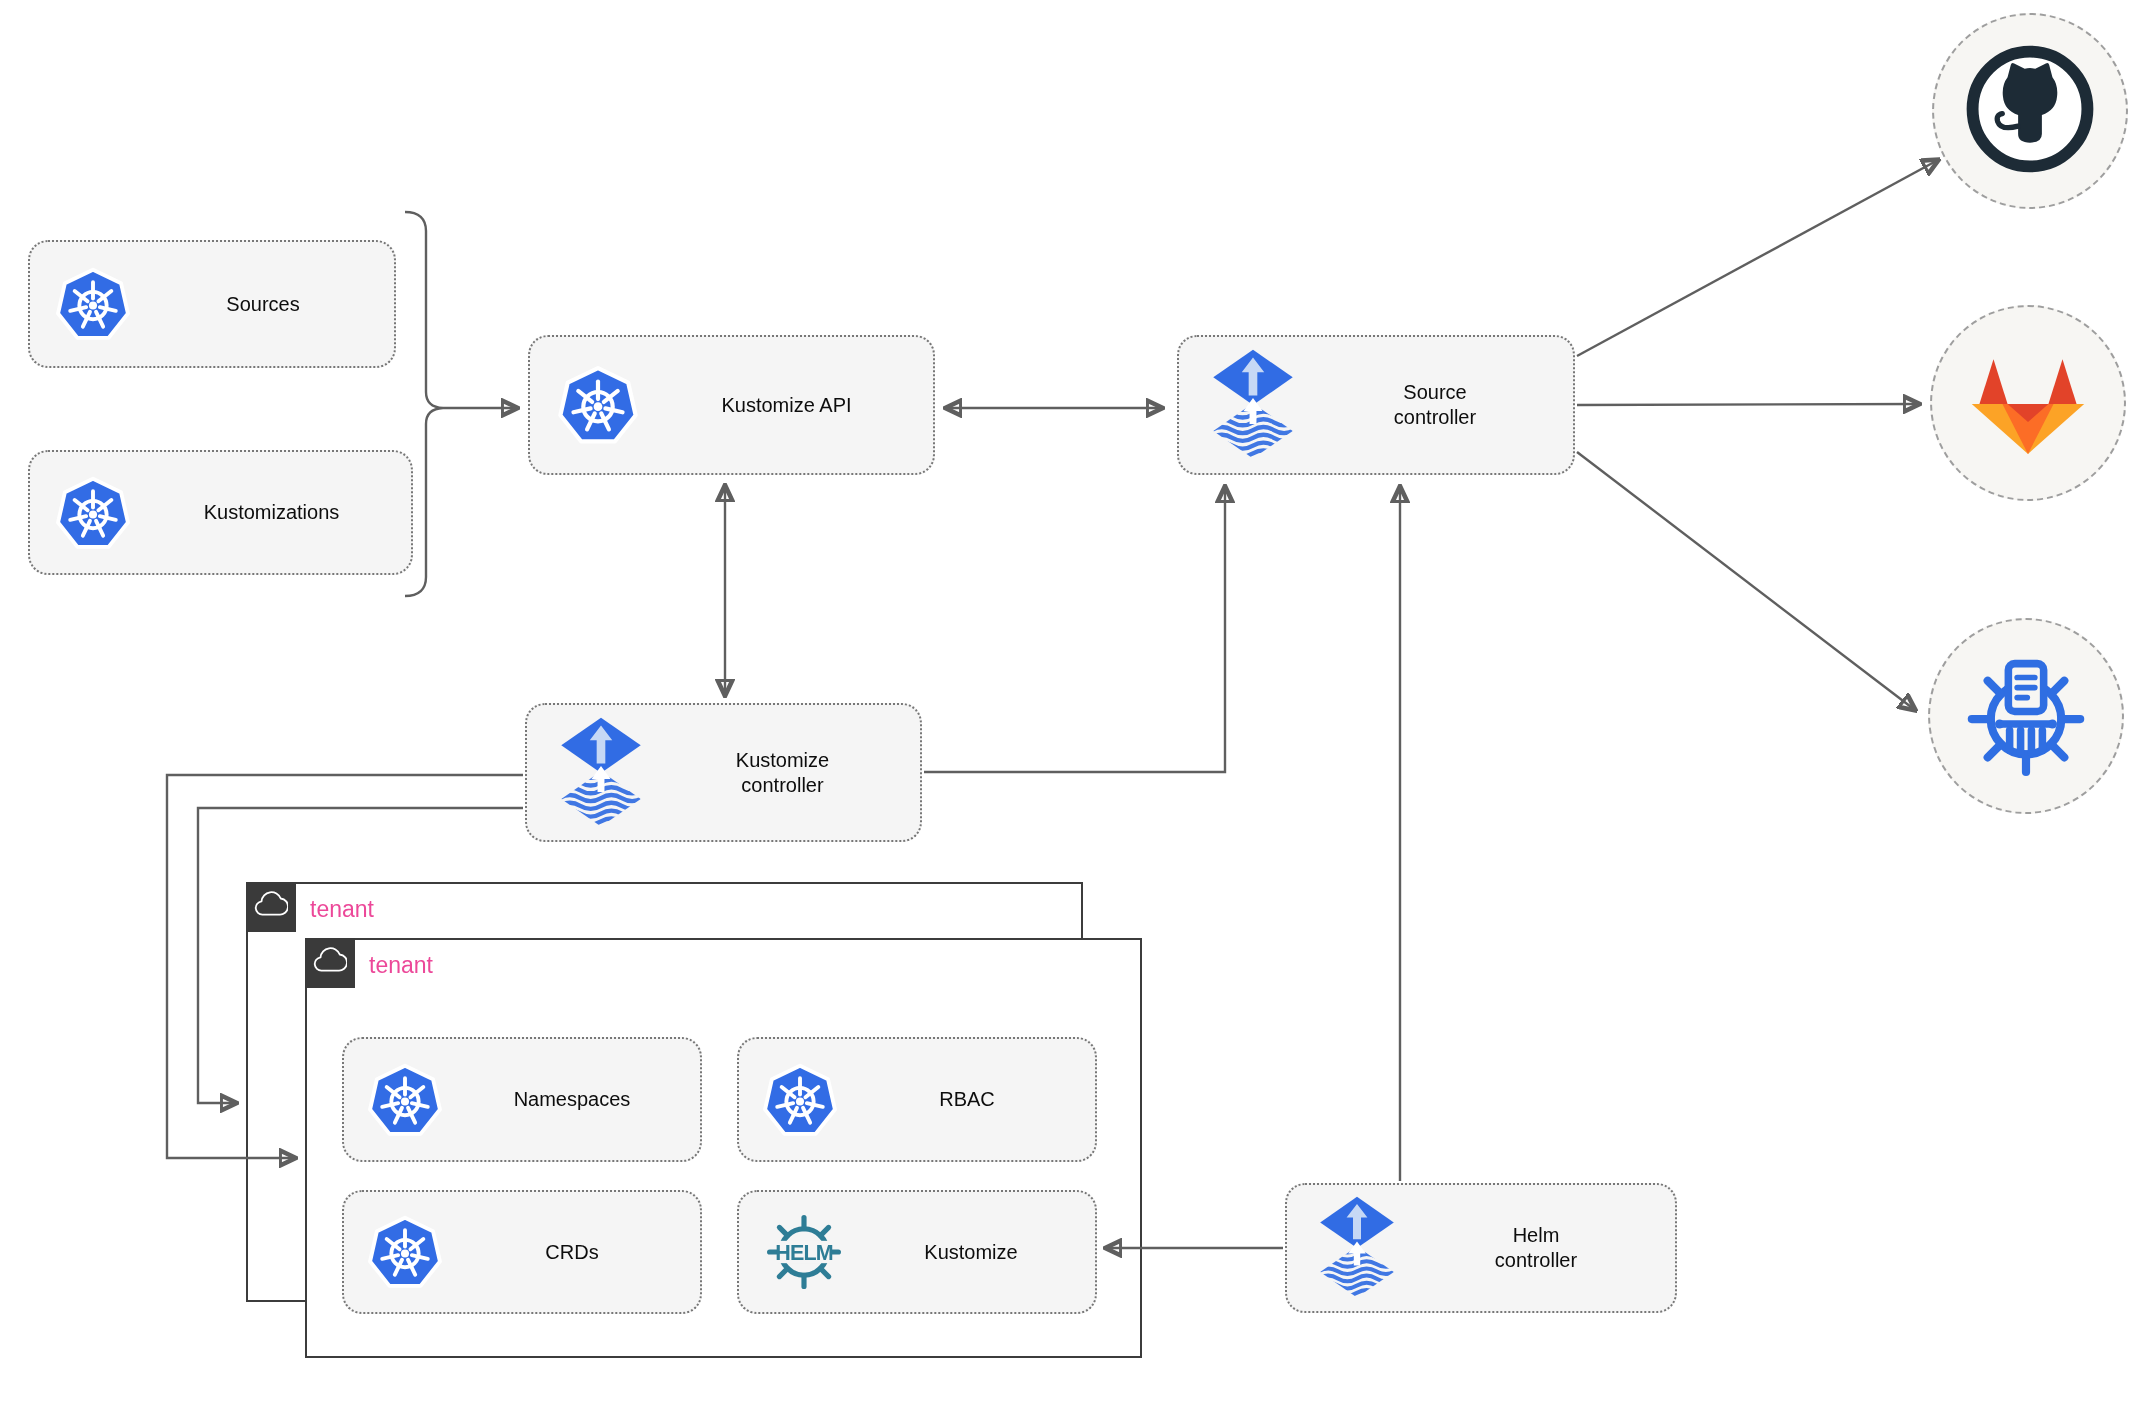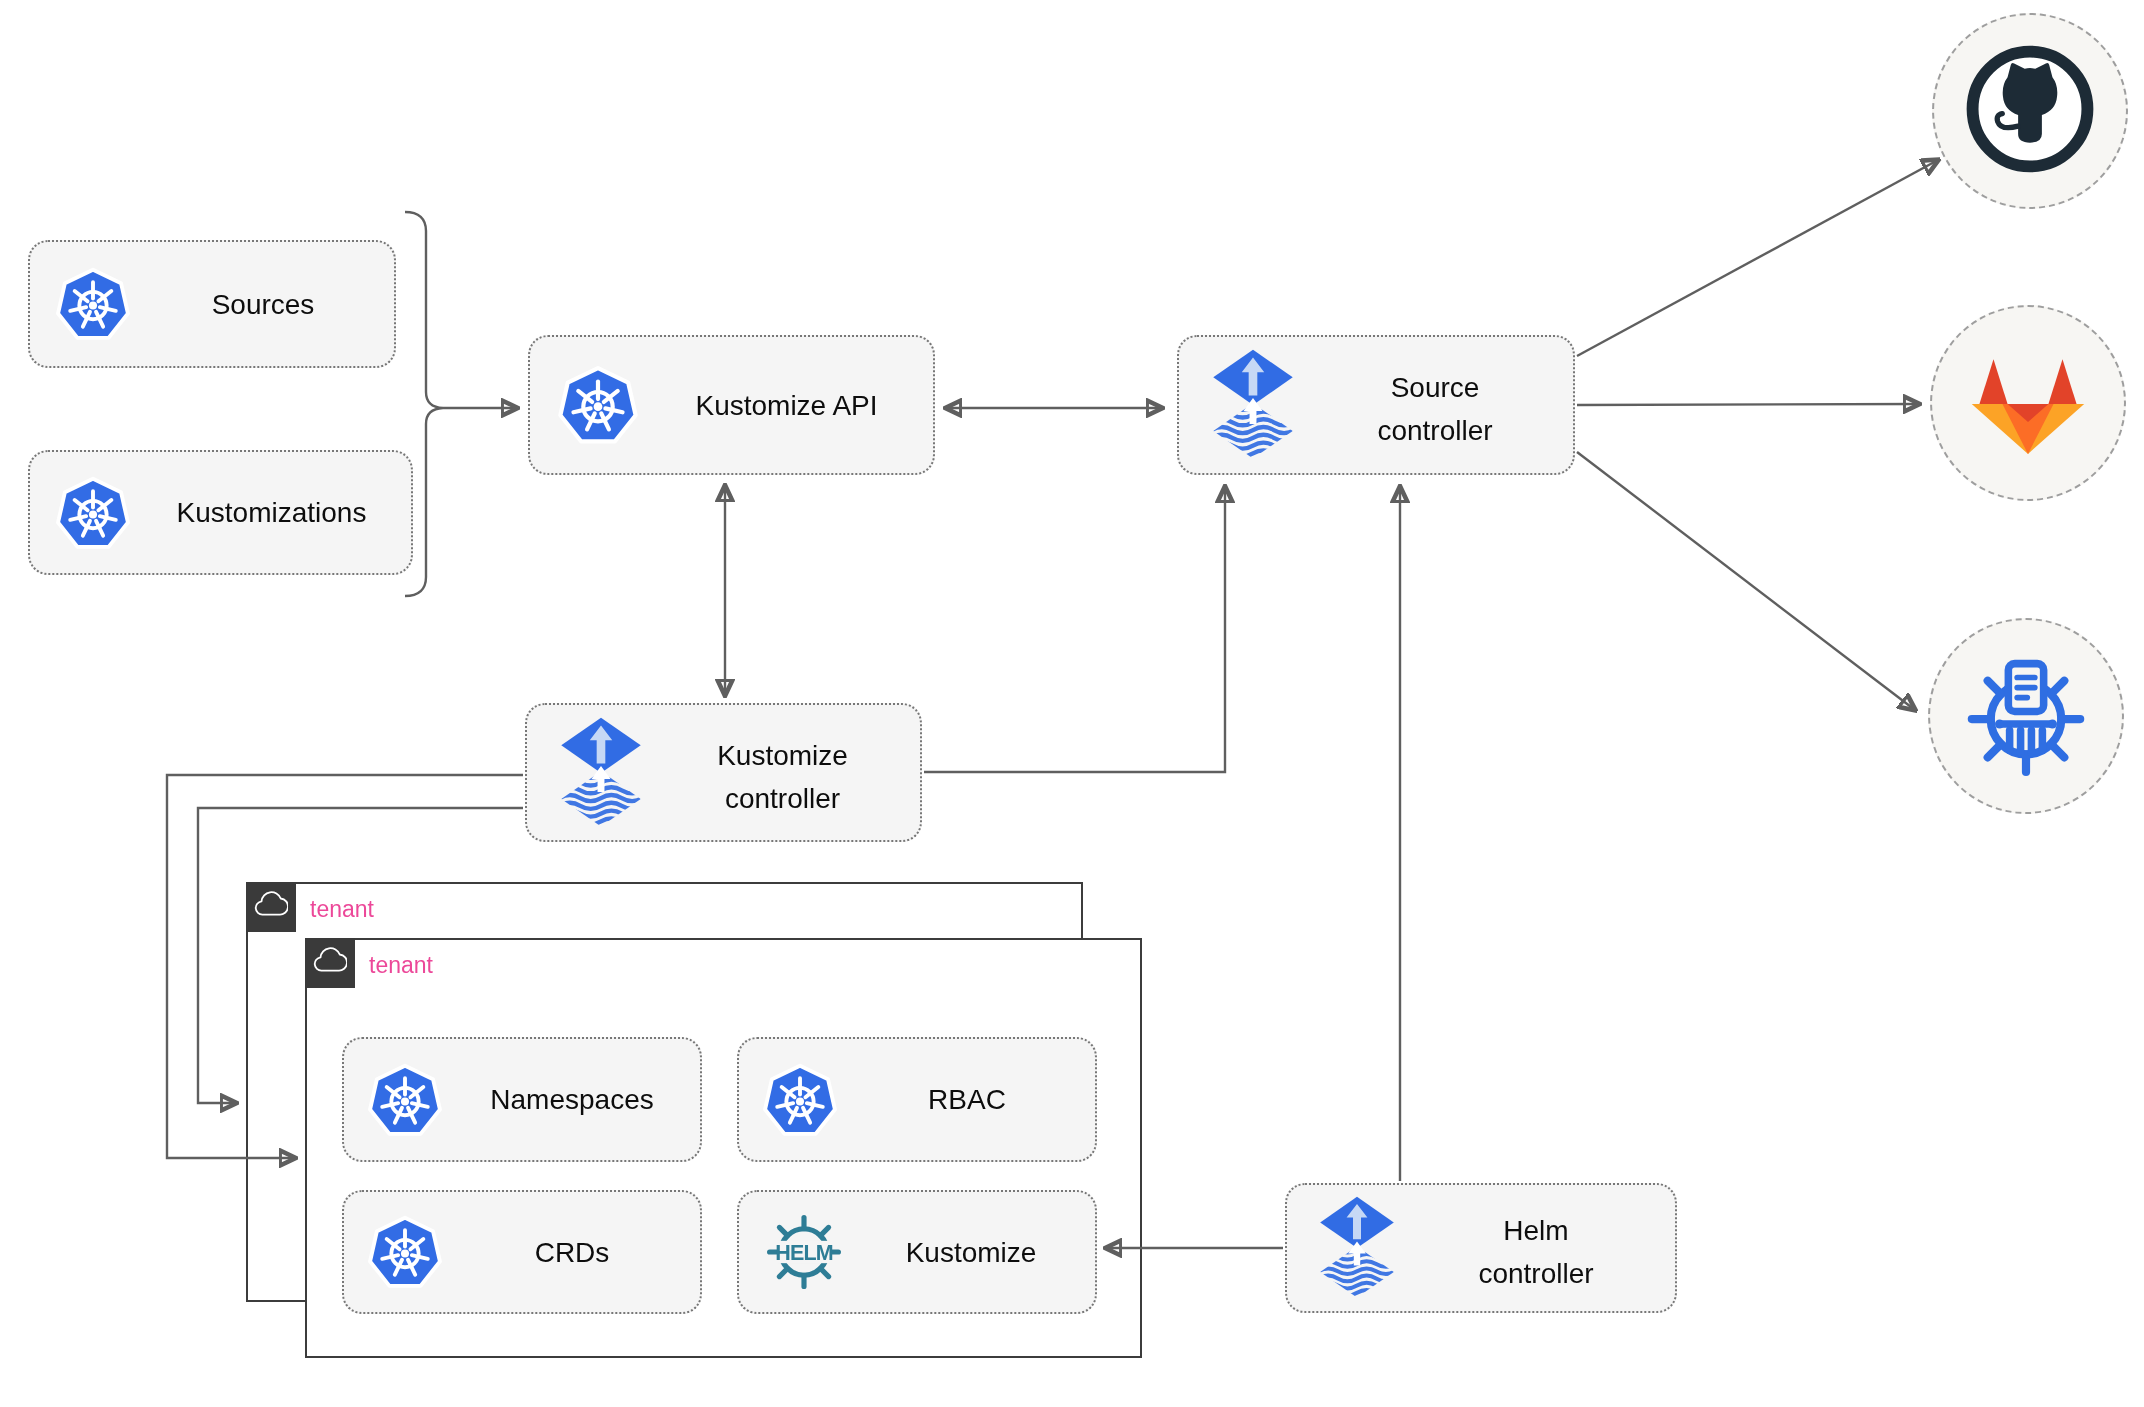--- a/index.html
+++ b/index.html
@@ -11,25 +11,25 @@
     border:2px dotted #777777;
     border-radius:20px;
     display:flex;
     align-items:center;
     box-sizing:border-box;
   }
   .node .icon-wrap{flex:0 0 auto;display:flex;align-items:center;justify-content:center;}
   .node .lbl{
     flex:1 1 auto;
     text-align:center;
-    font-size:28px;
+    font-size:20px;
     color:#0d0d0d;
     line-height:1.25;
   }
-  .lbl.two span{display:block;margin-top:8px;}
+  .lbl.two span{display:block;}
 
   .tenant{
     position:absolute;
     background:#ffffff;
     border:2px solid #3c3c3c;
     box-sizing:border-box;
   }
   .tenant-header{
     position:absolute;left:-2px;top:-2px;
     width:50px;height:50px;

